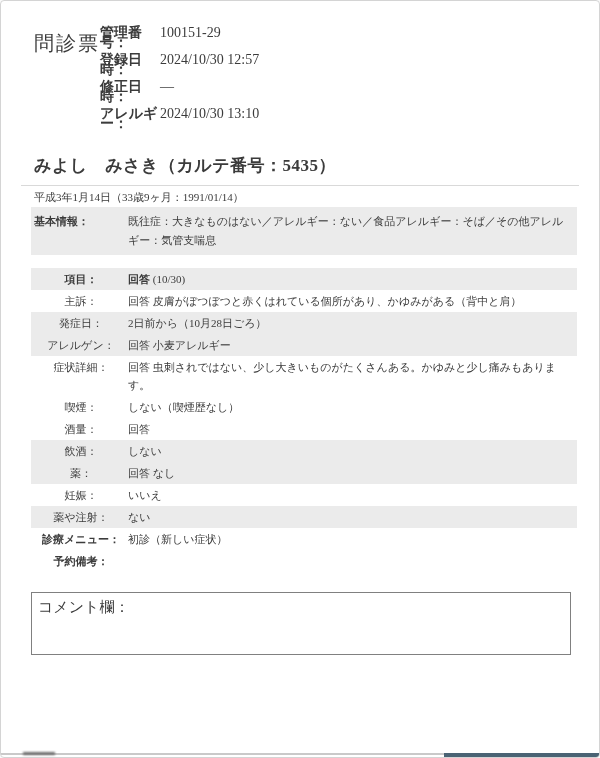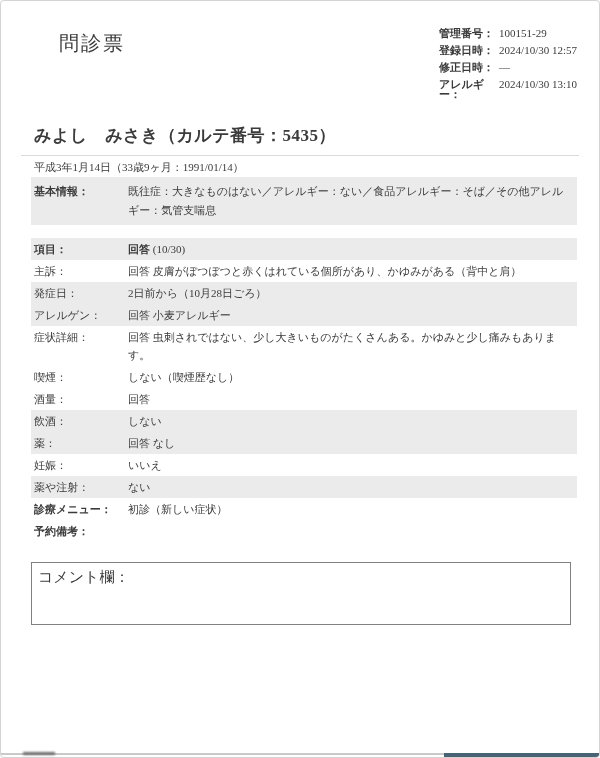--- a/index.html
+++ b/index.html
@@ -14,32 +14,30 @@
   .page {
     position: relative;
     width: 600px; height: 758px;
     background: #ffffff;
     border: 1px solid #d4d4d4;
     border-radius: 4px;
     overflow: hidden;
   }
   .header {
     display: flex;
-    justify-content: space-between;
     align-items: flex-start;
     padding: 27px 22px 0 33px;
-    margin-left: 25px;
   }
   .doc-title {
     font-size: 20px;
     letter-spacing: 2px;
     font-weight: normal;
     margin: 2px 0 0 0;
   }
-  .meta { font-size: 11px; line-height: 10px; }
+  .meta { font-size: 14px; line-height: 10px; }
   .meta-row { display: flex; margin-bottom: 7px; }
   .meta-label { font-weight: bold; width: 60px; flex-shrink: 0; }
   .meta-value { }
   .patient-name {
     font-size: 17px;
     font-weight: bold;
     margin: 18px 22px 0 33px;
     letter-spacing: 0.5px;
   }
   .rule {
@@ -68,21 +66,21 @@
   .qa-table {
     margin: 13px 22px 0 30px;
     font-size: 11px;
   }
   .qa-row {
     display: flex;
     padding: 2px 3px;
     line-height: 18px;
   }
   .qa-row.shaded { background: #ebebeb; }
-  .qa-label { width: 94px; flex-shrink: 0; }
+  .qa-label { width: 94px; flex-shrink: 0; text-align: center; }
   .qa-value { flex: 1; }
   .bold { font-weight: bold; }
   .comment-box {
     margin: 20px 28px 0 30px;
     height: 63px;
     border: 1px solid #808080;
     font-size: 15px;
     padding: 5px 6px;
   }
   .bottom-strip {

